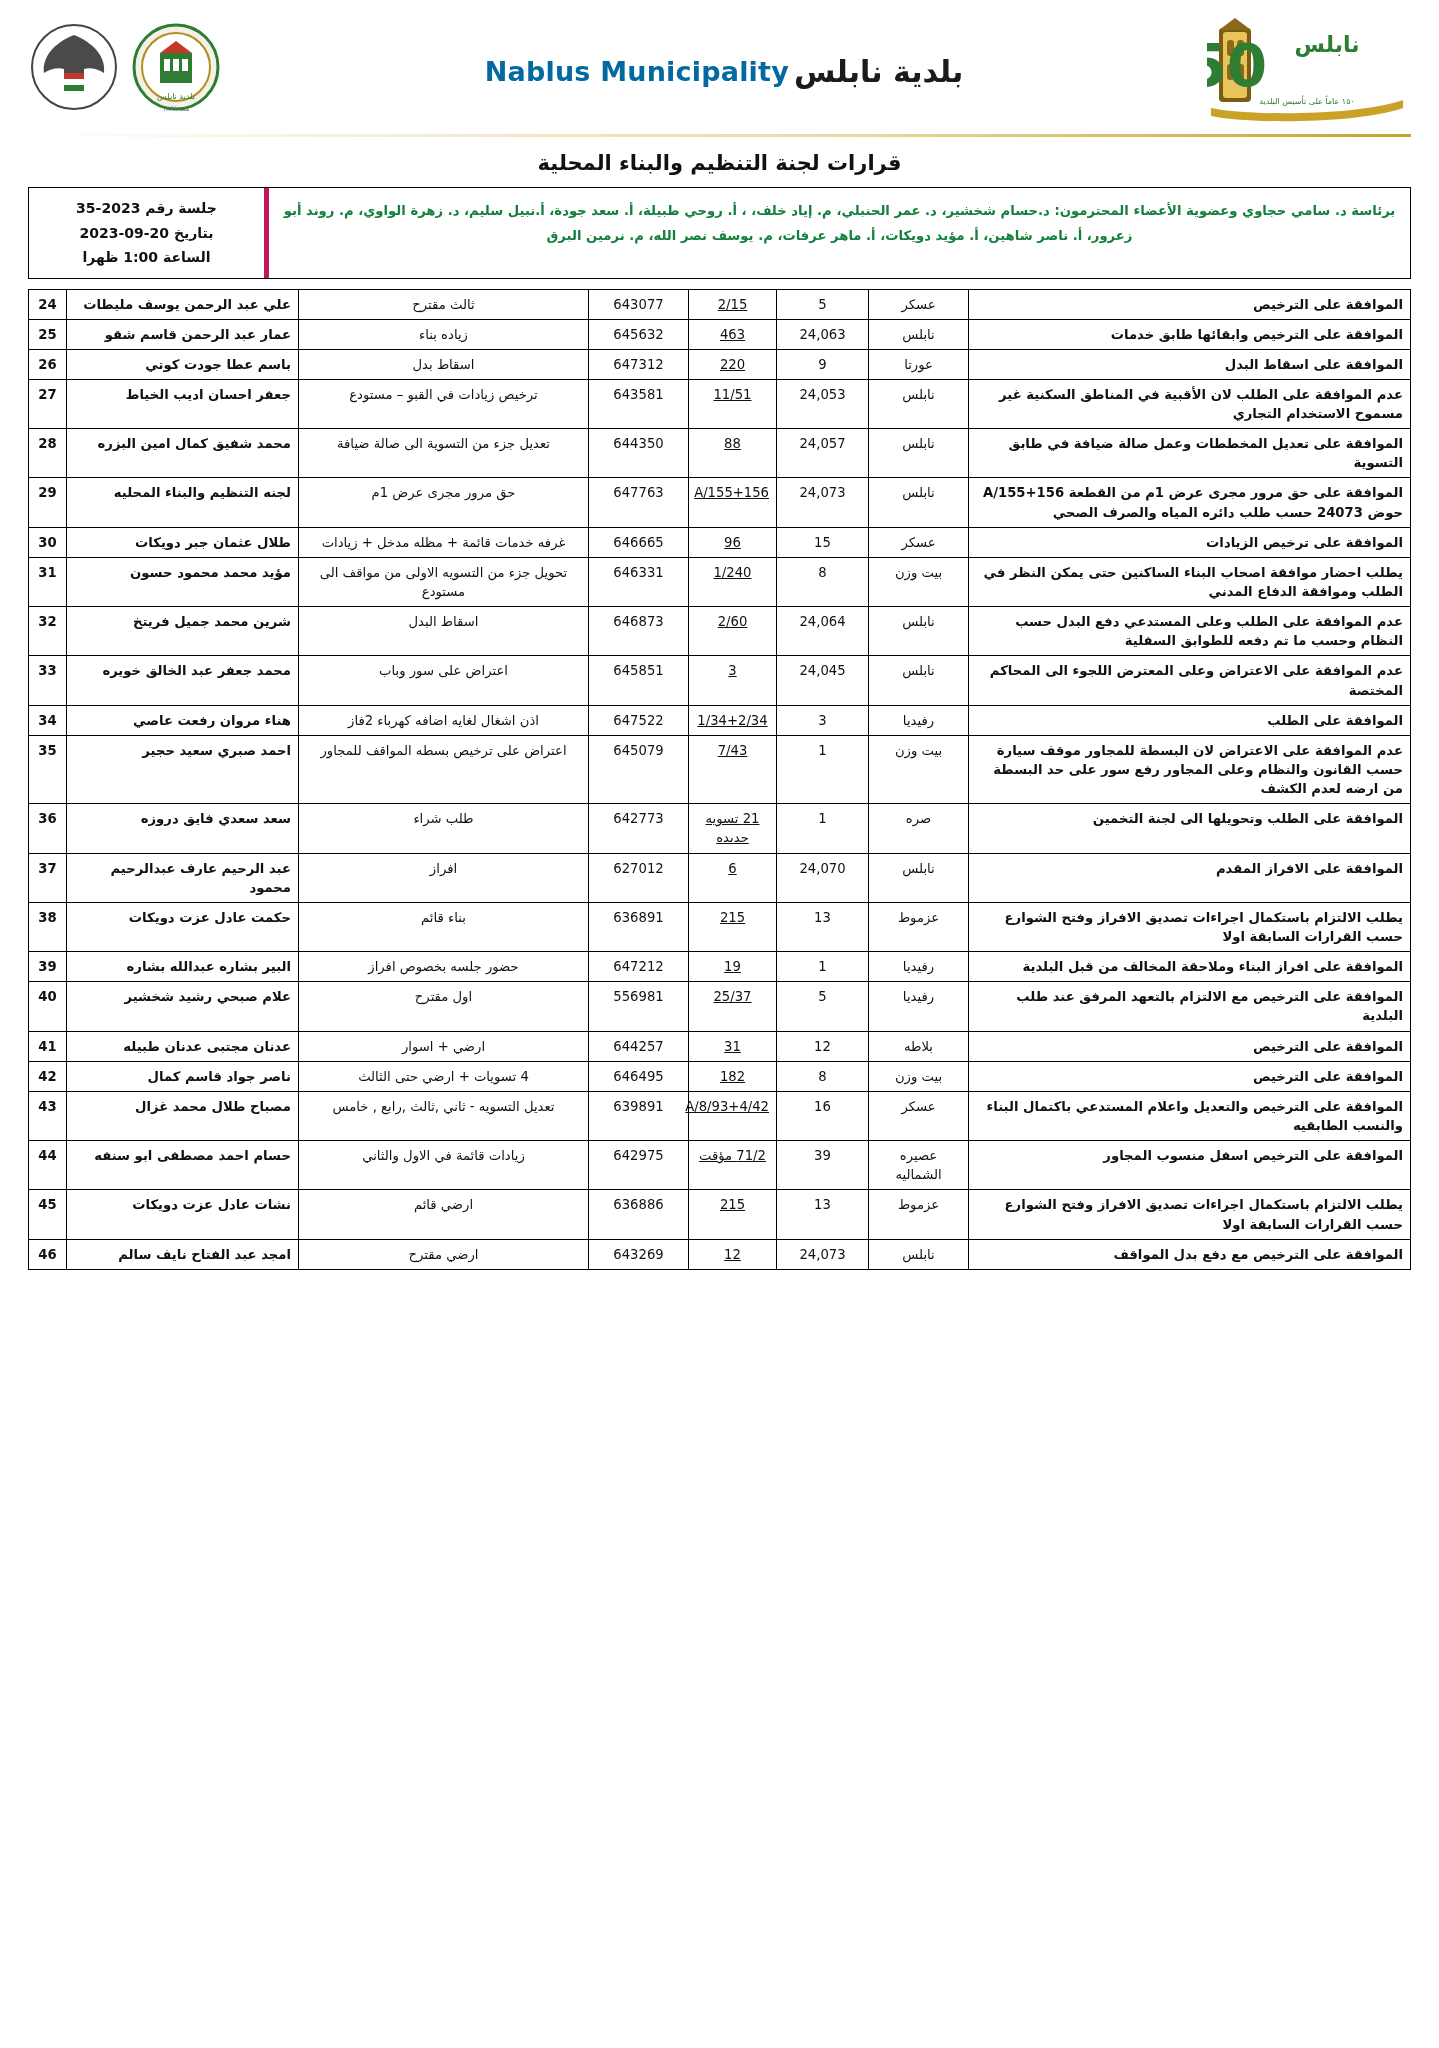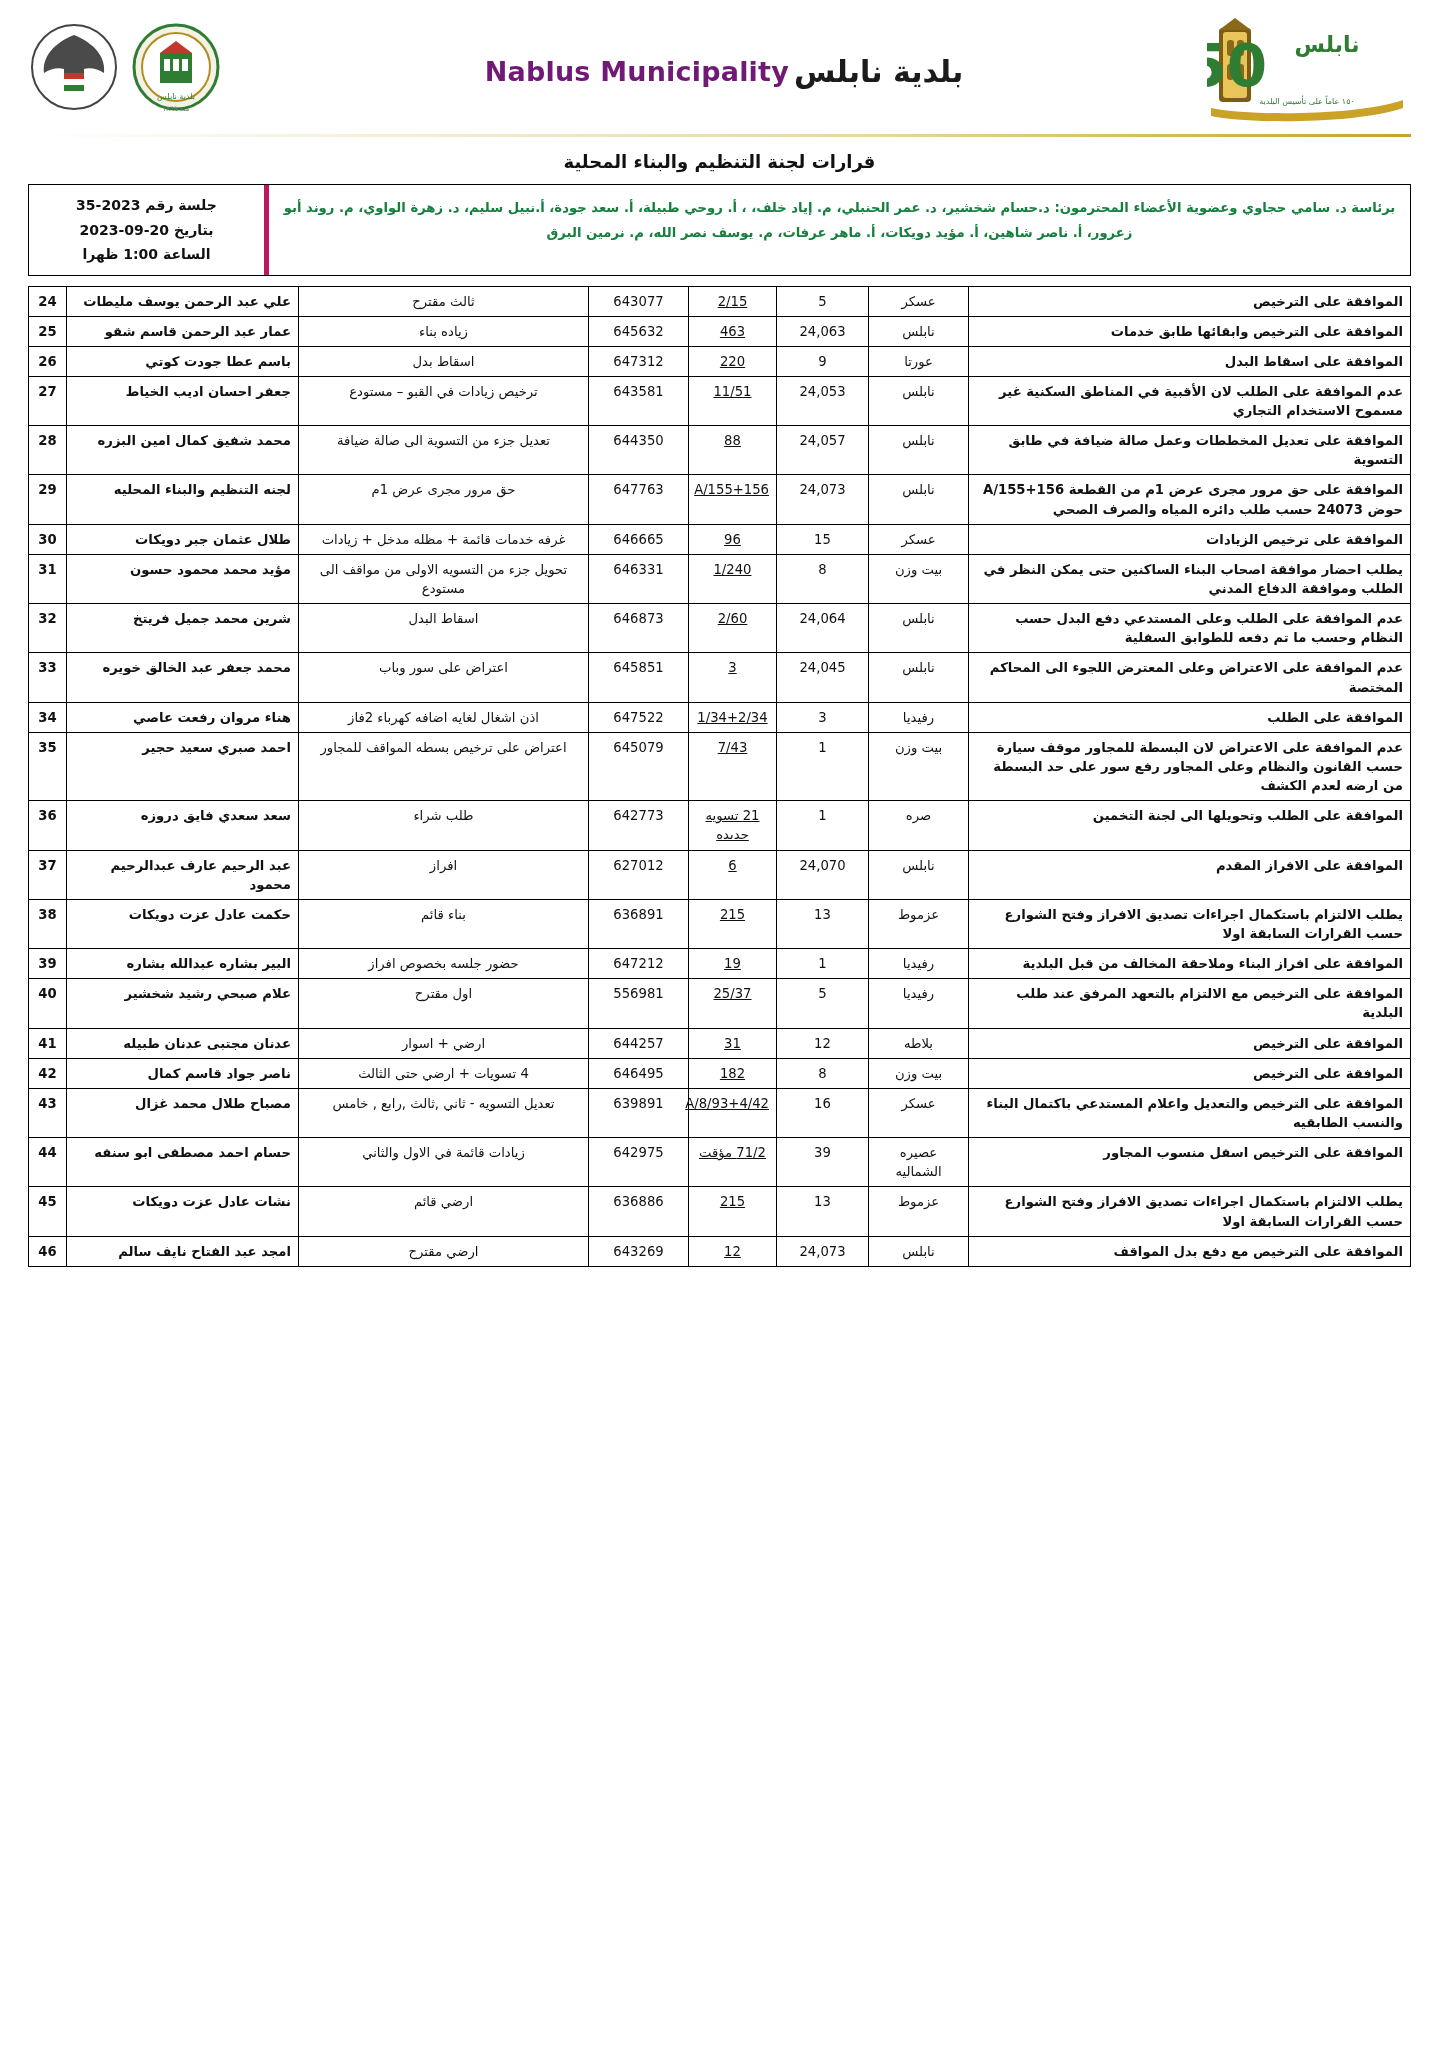--- a/index.html
+++ b/index.html
@@ -37,21 +37,21 @@
     width: 200px; height: 120px;
   }
   .header-center {
     flex: 1 1 auto;
     text-align: center;
     padding-top: 46px;
   }
   .muni-en {
     font-size: 27px;
     font-weight: bold;
-    color: #701a75;
+    color: #0369a1;
     letter-spacing: .2px;
     display: inline-block;
     vertical-align: middle;
   }
   .muni-ar {
     font-size: 30px;
     font-weight: bold;
     color: #1b1b1b;
     display: inline-block;
     vertical-align: middle;
@@ -71,21 +71,21 @@
     width: 92px; height: 104px;
   }
   .header-rule {
     height: 3px;
     background: linear-gradient(to left, #c9a227 0%, #e7d9a0 40%, #ffffff 100%);
     margin-top: -6px;
   }
 
   .doc-title {
     text-align: center;
-    font-size: 18px;
+    font-size: 21px;
     font-weight: bold;
     color: #111;
     margin: 14px 0 12px 0;
   }
 
   
   .session-box {
     display: flex;
     border: 1px solid #000;
     margin-bottom: 10px;

